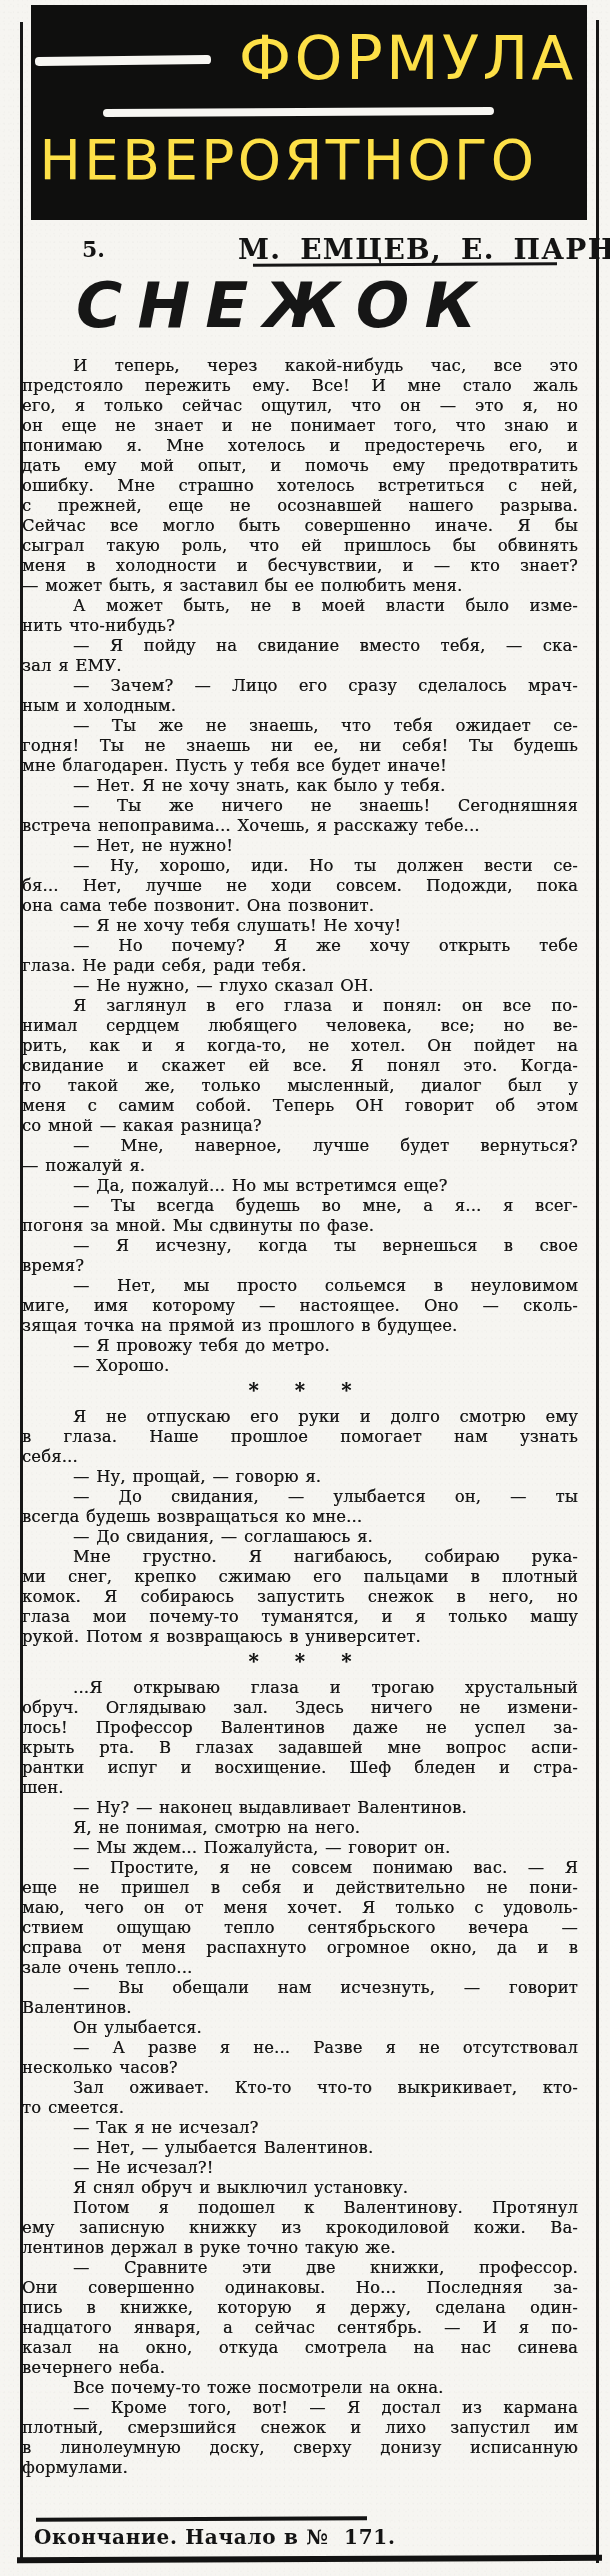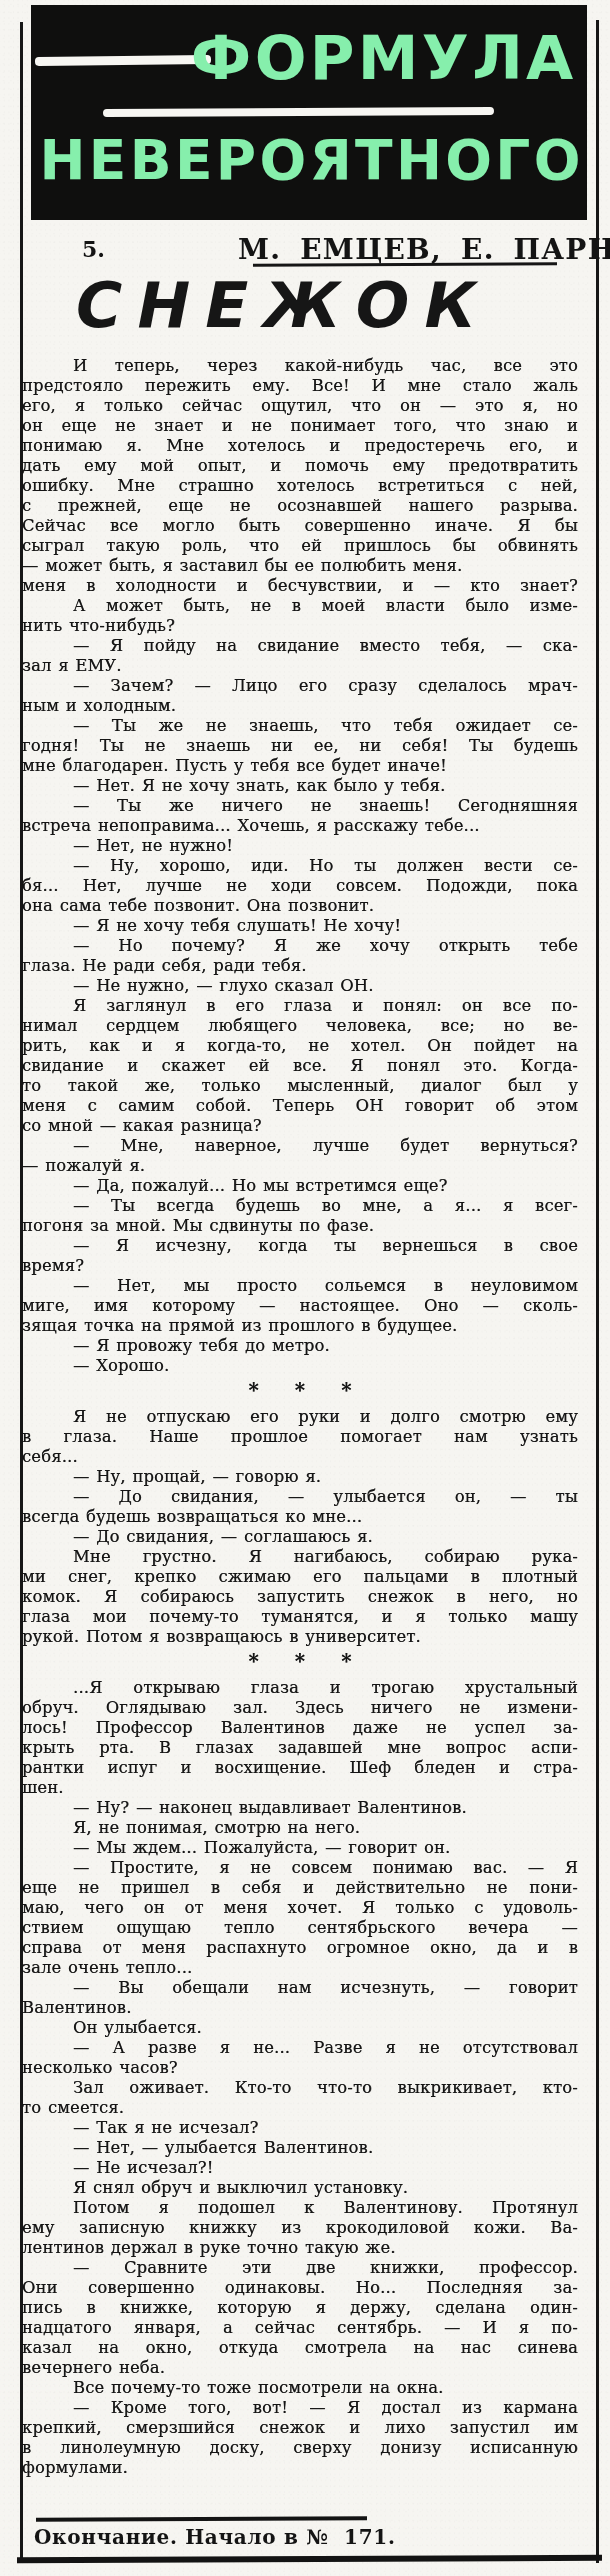--- a/index.html
+++ b/index.html
@@ -29,22 +29,22 @@
 
   
   .masthead {
     position: absolute; left: 31px; top: 5.2px; width: 556px; height: 215px;
     background: #0f0f0e;
   }
   .masthead .bar { position: absolute; background: #f7f6f2; border-radius: 3.9px; }
   .bar-1 { left: 3.9px;   top: 51px;  width: 176px; height: 8.5px; transform: rotate(-0.6deg); }
   .bar-2 { left: 72px; top: 103px; width: 391px; height: 7.8px; transform: rotate(-0.3deg); }
   .mast-line {
-    position: absolute; color: #86efac;
-    font-family: "DejaVu Sans", sans-serif; font-weight: bold;
+    position: absolute; color: #fde047;
+    font-family: "DejaVu Sans", sans-serif; font-weight: normal;
     line-height: 1; white-space: nowrap;
   }
   .mast-line-1 { right: 10.4px; top: 22px; font-size: 61px; letter-spacing: 3.3px; }
   .mast-line-2 { left: 8.5px;  top: 128px; font-size: 55px; letter-spacing: 3.3px; }
 
   
   .part-number {
     position: absolute; left: 82px; top: 236px;
     font-family: "DejaVu Serif", serif; font-weight: bold; font-size: 22px;
   }
@@ -124,22 +124,22 @@
       <div class="line first">И теперь, через какой-нибудь час, все это</div>
       <div class="line">предстояло пережить ему. Все! И мне стало жаль</div>
       <div class="line">его, я только сейчас ощутил, что он — это я, но</div>
       <div class="line">он еще не знает и не понимает того, что знаю и</div>
       <div class="line">понимаю я. Мне хотелось и предостеречь его, и</div>
       <div class="line">дать ему мой опыт, и помочь ему предотвратить</div>
       <div class="line">ошибку. Мне страшно хотелось встретиться с ней,</div>
       <div class="line">с прежней, еще не осознавшей нашего разрыва.</div>
       <div class="line">Сейчас все могло быть совершенно иначе. Я бы</div>
       <div class="line">сыграл такую роль, что ей пришлось бы обвинять</div>
+      <div class="line">меня в холодности и бесчувствии, и — кто знает?</div>
       <div class="line last">— может быть, я заставил бы ее полюбить меня.</div>
-      <div class="line">меня в холодности и бесчувствии, и — кто знает?</div>
       <div class="line first">А может быть, не в моей власти было изме-</div>
       <div class="line last">нить  что-нибудь?</div>
       <div class="line first">— Я пойду на свидание вместо тебя, — ска-</div>
       <div class="line last">зал  я  ЕМУ.</div>
       <div class="line first">— Зачем? — Лицо его сразу сделалось мрач-</div>
       <div class="line last">ным  и  холодным.</div>
       <div class="line first">— Ты же не знаешь, что тебя ожидает се-</div>
       <div class="line">годня! Ты не знаешь ни ее, ни себя! Ты будешь</div>
       <div class="line last">мне благодарен. Пусть у тебя все будет иначе!</div>
       <div class="line first last">— Нет. Я не хочу знать, как было у тебя.</div>
@@ -216,21 +216,21 @@
       <div class="line">ему записную книжку из крокодиловой кожи. Ва-</div>
       <div class="line last">лентинов держал в руке точно такую же.</div>
       <div class="line first">— Сравните эти две  книжки, профессор.</div>
       <div class="line">Они совершенно одинаковы. Но... Последняя за-</div>
       <div class="line">пись в книжке, которую я держу, сделана один-</div>
       <div class="line">надцатого января, а сейчас сентябрь. — И я по-</div>
       <div class="line">казал на окно, откуда смотрела на нас синева</div>
       <div class="line last">вечернего  неба.</div>
       <div class="line first last">Все почему-то тоже посмотрели на окна.</div>
       <div class="line first">— Кроме того, вот! — Я достал из кармана</div>
-      <div class="line">крепкий, смерзшийся снежок и лихо запустил им</div>
+      <div class="line">плотный, смерзшийся снежок и лихо запустил им</div>
       <div class="line">в линолеумную доску, сверху донизу исписанную</div>
       <div class="line last">формулами.</div>
     </div>
 
   <div class="footer-rule"></div>
   <div class="footer-note">Окончание. Начало в №  171.</div>
 
 </div>
 
 

